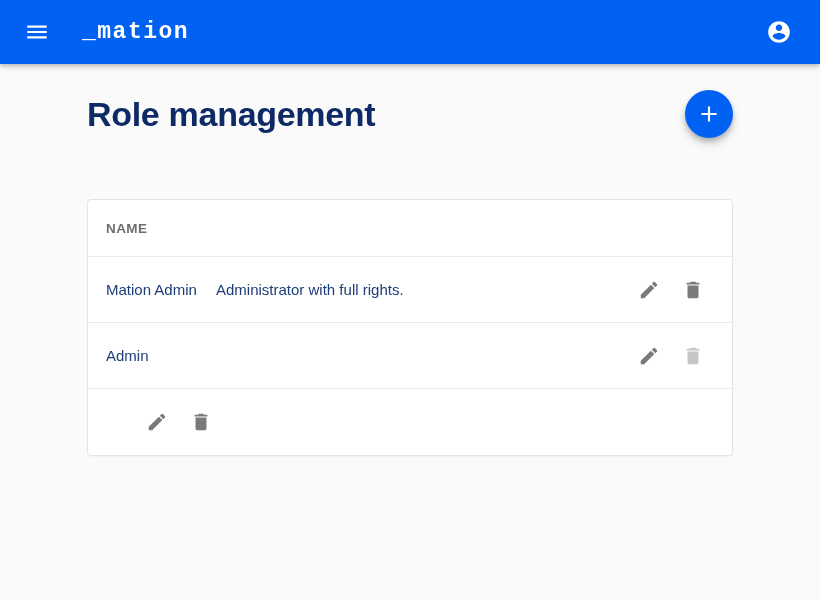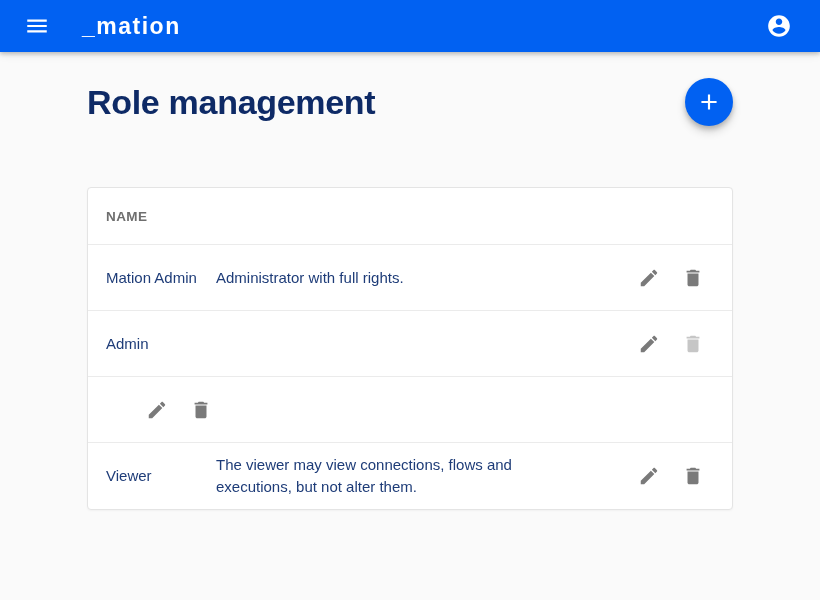--- a/index.html
+++ b/index.html
@@ -16,28 +16,29 @@
   }
   *{box-sizing:border-box;margin:0;padding:0;}
   html,body{width:820px;height:600px;}
   body{
     font-family:"Liberation Sans", sans-serif;
     background:var(--page_bg);
     overflow:hidden;
   }
   
   .appbar{
-    height:52px;
+    height:64px;
     background:var(--primary);
     display:flex;
     align-items:center;
     padding:0 24px 0 20px;
     box-shadow:0 2px 4px rgba(0,0,0,0.2), 0 1px 10px rgba(0,0,0,0.12);
     position:relative;
     z-index:5;
+    font-family:Liberation Mono, monospace;
   }
   .iconbtn{
     background:none;border:none;cursor:pointer;
     display:flex;align-items:center;justify-content:center;
     padding:4px;border-radius:50%;
   }
   .appbar .iconbtn svg{fill:#fff;}
   .logo{
     color:#fff;
     font-size:23px;
@@ -204,34 +205,14 @@
         <button class="iconbtn">
           <span style="display:flex;">
             <svg width="22" height="22" viewBox="0 0 24 24">
                 <path d="M6 19c0 1.1.9 2 2 2h8c1.1 0 2-.9 2-2V7H6v12zM19 4h-3.5l-1-1h-5l-1 1H5v2h14V4z"></path>
               </svg>
           </span>
         </button>
       </div>
     </div>
 
-    <div class="trow">
-      <div class="cell name">Viewer</div>
-      <div class="cell desc">The viewer may view connections, flows and executions, but not alter them.</div>
-      <div class="cell actions">
-        <button class="iconbtn">
-          <span style="display:flex;">
-            <svg width="22" height="22" viewBox="0 0 24 24">
-                <path d="M3 17.25V21h3.75L17.81 9.94l-3.75-3.75L3 17.25zM20.71 7.04c.39-.39.39-1.02 0-1.41l-2.34-2.34c-.39-.39-1.02-.39-1.41 0l-1.83 1.83 3.75 3.75 1.83-1.83z"></path>
-              </svg>
-          </span>
-        </button>
-        <button class="iconbtn">
-          <span style="display:flex;">
-            <svg width="22" height="22" viewBox="0 0 24 24">
-                <path d="M6 19c0 1.1.9 2 2 2h8c1.1 0 2-.9 2-2V7H6v12zM19 4h-3.5l-1-1h-5l-1 1H5v2h14V4z"></path>
-              </svg>
-          </span>
-        </button>
-      </div>
-    </div>
   </section>
 </main>
 
 </body></html>

